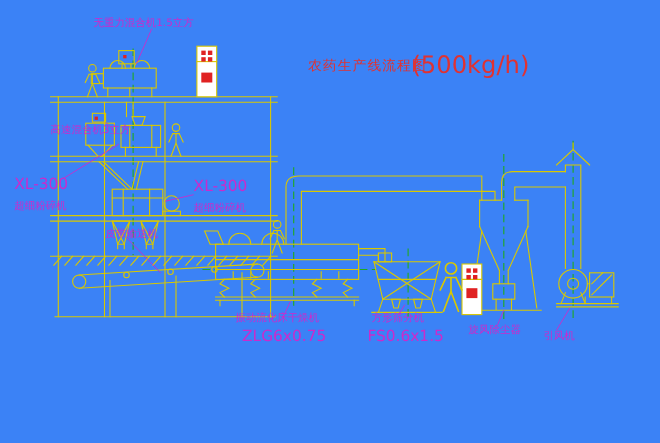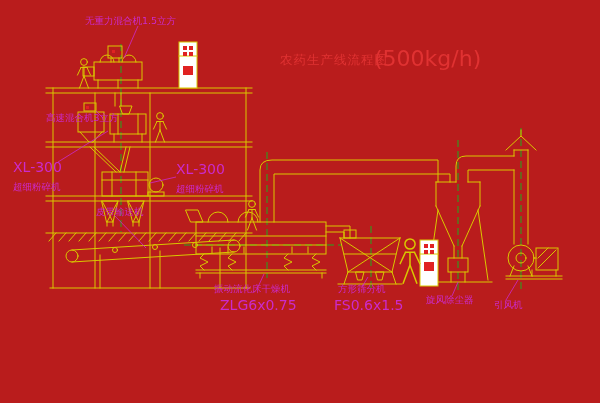--- a/index.html
+++ b/index.html
@@ -1,16 +1,16 @@
 <!DOCTYPE html>
 <html><head>
 <meta charset="utf-8">
 <style>
   html,body{margin:0;padding:0;background:#ffffff;}
-  .canvas{position:relative;width:600px;height:403px;background:#b91c1c;overflow:hidden;
+  .canvas{position:relative;width:600px;height:403px;background:#3b82f6;overflow:hidden;
           font-family:"DejaVu Sans",sans-serif;}
   svg{display:block}
   svg text{font-family:"DejaVu Sans",sans-serif;}
   .y  {stroke:#d9c800;stroke-width:1;fill:none;stroke-linecap:square;}
   .yw {stroke:#d9c800;stroke-width:1;fill:#ffffff;}
   .g  {stroke:#1faa1f;stroke-width:1;fill:none;stroke-dasharray:7 4;}
   .m  {stroke:#cb2bcb;stroke-width:0.8;fill:none;}
   .r  {fill:#e02222;stroke:none;}
   text.lbl{fill:#cb2bcb;}
   text.ttl{fill:#e03232;}

